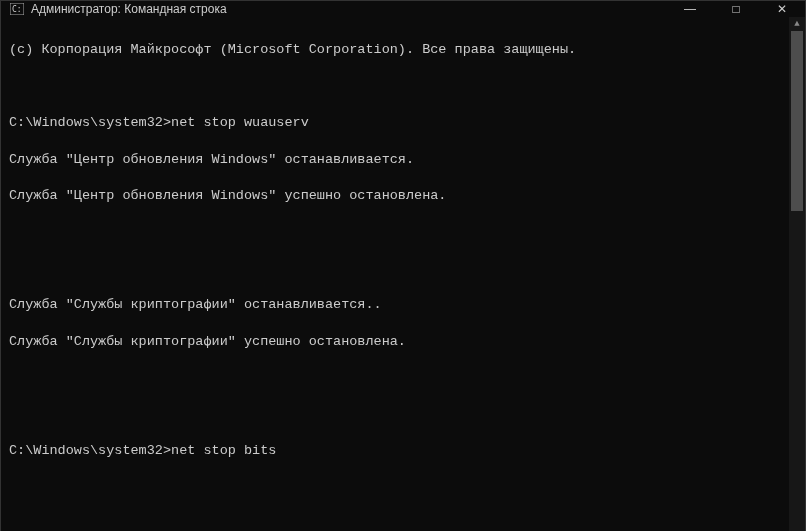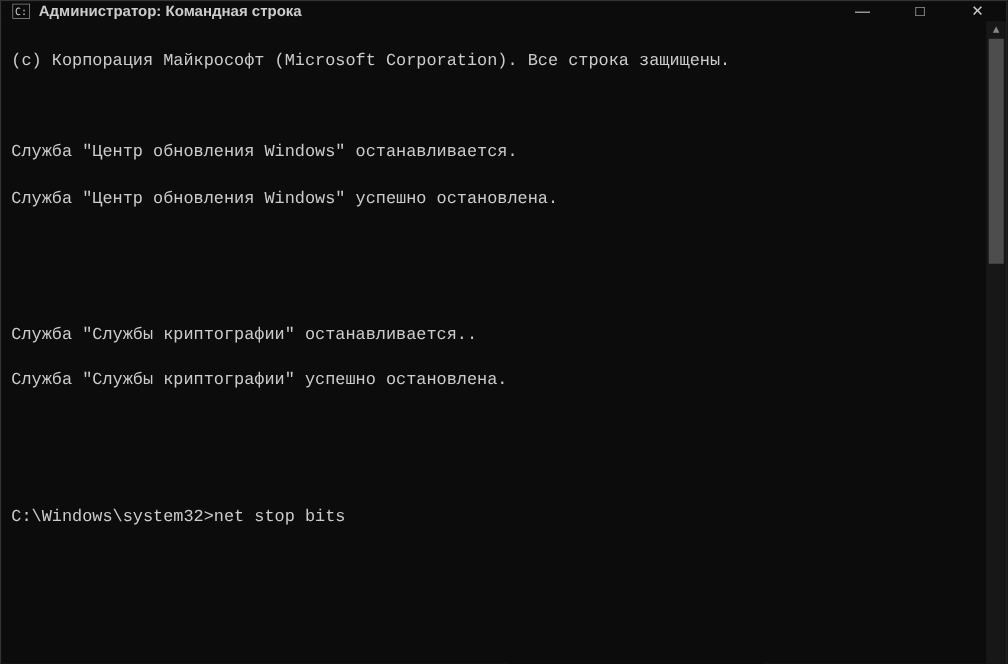--- a/index.html
+++ b/index.html
@@ -35,21 +35,20 @@
     .title-icon {
       width: 16px;
       height: 16px;
       margin-right: 6px;
       display: inline-flex;
       align-items: center;
       justify-content: center;
     }
     .title-text {
       flex: 1;
-      font-weight: bold;
     }
     .window-controls {
       display: flex;
       height: 100%;
     }
     .control-btn {
       width: 46px;
       height: 100%;
       display: flex;
       align-items: center;
@@ -115,22 +114,23 @@
     </span>
     <span class="title-text">Администратор: Командная строка</span>
     <div class="window-controls">
       <div class="control-btn">—</div>
       <div class="control-btn">□</div>
       <div class="control-btn close">✕</div>
     </div>
   </div>
   <div class="terminal-area">
     <div class="terminal-content">
-<span class="line">(c) Корпорация Майкрософт (Microsoft Corporation). Все строка защищены.</span>
+<span class="line">(c) Корпорация Майкрософт (Microsoft Corporation). Все права защищены.</span>
 <span class="blank"></span>
+<span class="line">C:\Windows\system32&gt;net stop wuauserv</span>
 <span class="line">Служба "Центр обновления Windows" останавливается.</span>
 <span class="line">Служба "Центр обновления Windows" успешно остановлена.</span>
 <span class="blank"></span>
 <span class="blank"></span>
 <span class="line">Служба "Службы криптографии" останавливается..</span>
 <span class="line">Служба "Службы криптографии" успешно остановлена.</span>
 <span class="blank"></span>
 <span class="blank"></span>
 <span class="line">C:\Windows\system32&gt;net stop bits</span>
 

